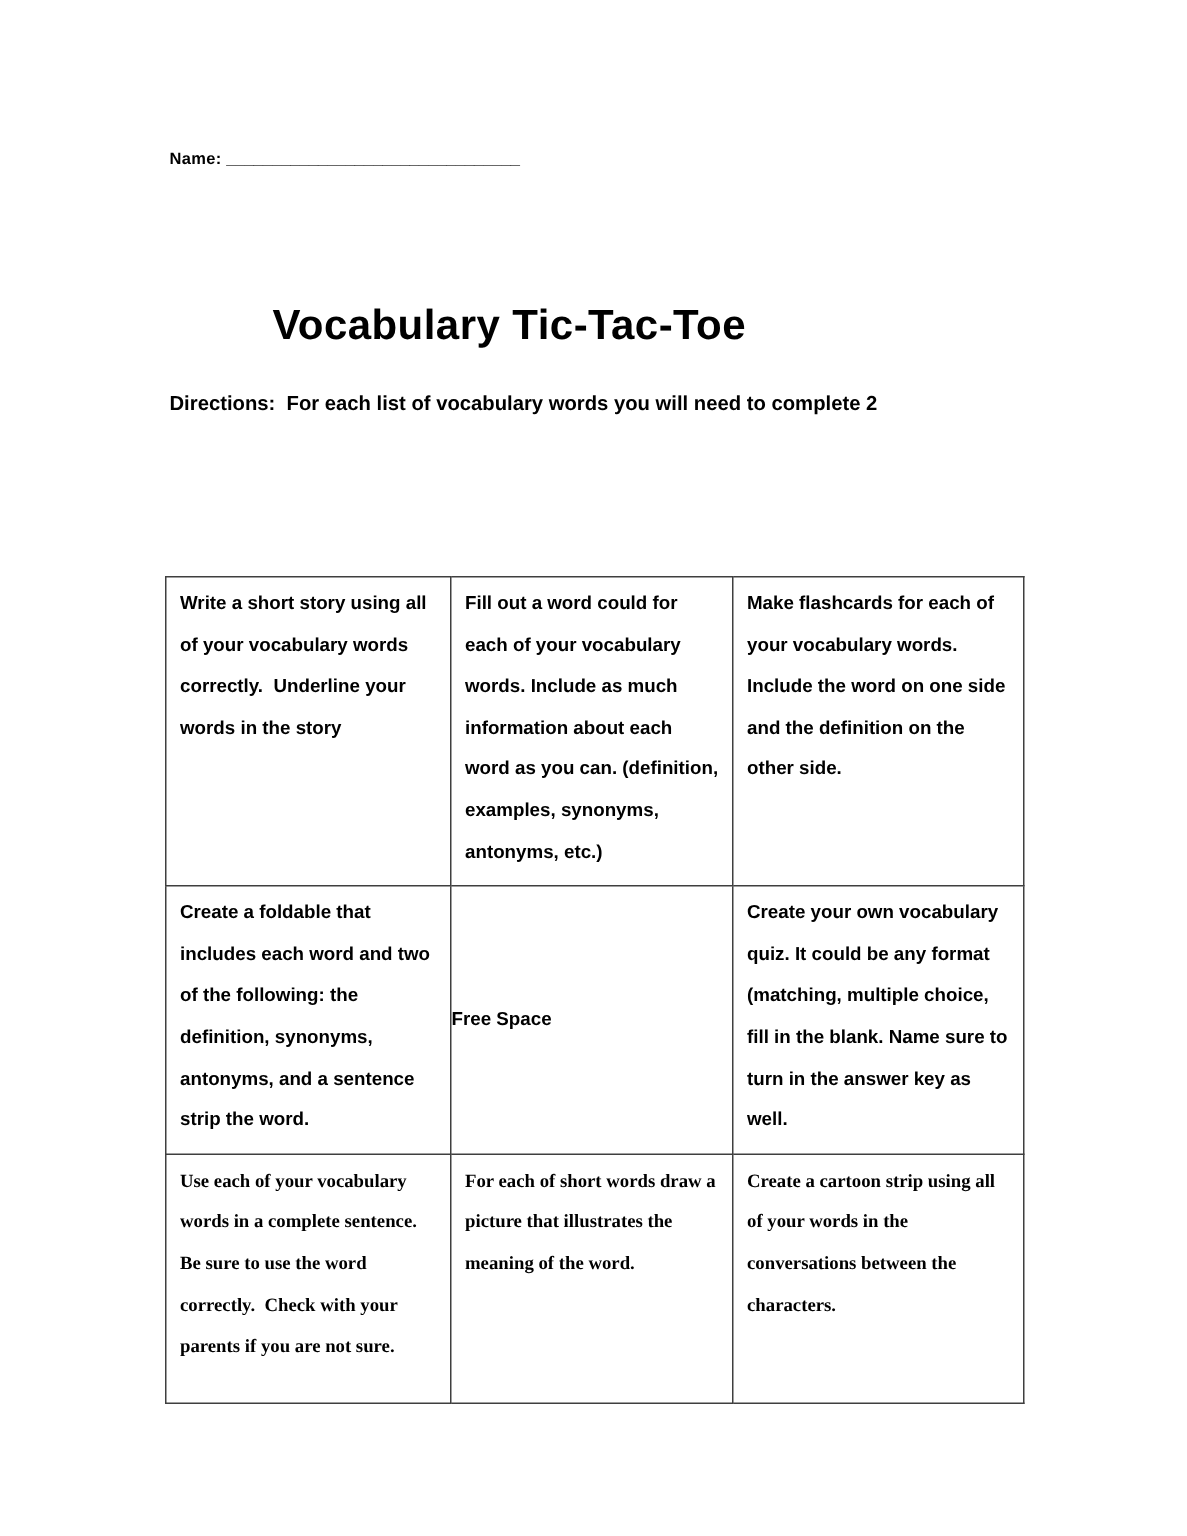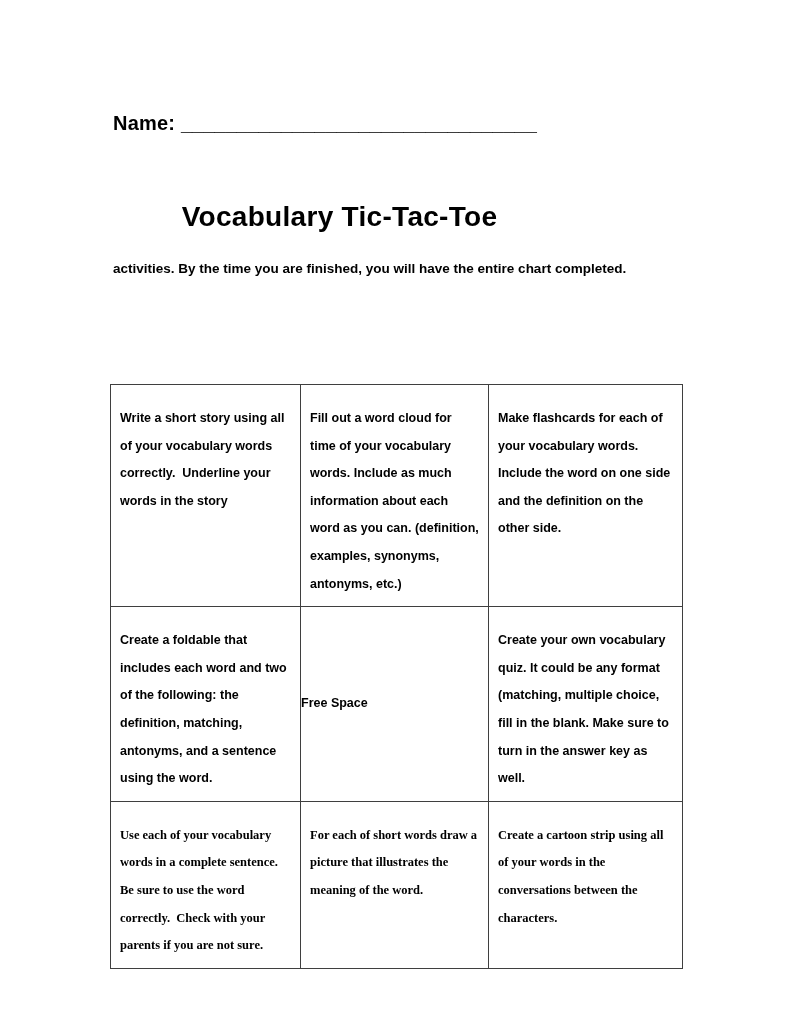--- a/index.html
+++ b/index.html
@@ -8,22 +8,22 @@
       width: 791px;
       height: 1024px;
       position: relative;
       font-family: "Liberation Sans", sans-serif;
       color: #000000;
       overflow: hidden;
     }
     .name-row {
       position: absolute;
       left: 113px;
-      top: 112px;
-      font-size: 20px;
+      top: 100px;
+      font-size: 11px;
       font-weight: bold;
       white-space: pre;
       letter-spacing: 0.2px;
     }
     .name-line {
       font-weight: bold;
       letter-spacing: 0;
     }
     .doc-title {
       position: absolute;
@@ -52,21 +52,21 @@
       width: 572px;
       border-collapse: collapse;
       table-layout: fixed;
     }
     table.ttt-grid col.c1 { width: 190px; }
     table.ttt-grid col.c2 { width: 188px; }
     table.ttt-grid col.c3 { width: 194px; }
     table.ttt-grid td {
       border: 1px solid #3f3f3f;
       vertical-align: top;
-      padding: 20px 8px 8px 9px;
+      padding: 4px 8px 8px 9px;
       font-size: 12.5px;
       font-weight: bold;
       line-height: 27.6px;
       white-space: pre-wrap;
       overflow: hidden;
     }
     table.ttt-grid tr.r1 { height: 166px; }
     table.ttt-grid tr.r2 { height: 166px; }
     table.ttt-grid tr.r3 { height: 166px; font-family: Liberation Serif, serif; }
     table.ttt-grid td.free-space {
@@ -75,38 +75,38 @@
       padding: 0;
     }
   </style>
 </head>
 <body>
 
 <div class="name-row"><span>Name: </span><span class="name-line">________________________________</span></div>
 
 <h1 class="doc-title">Vocabulary Tic-Tac-Toe</h1>
 
-<div class="directions"><div>activities. By the time you are finished, you will have the entire chart completed.</div></div>
+<div class="directions"><div>Directions:  For each list of vocabulary words you will need to complete 2</div></div>
 
 <table class="ttt-grid">
   <colgroup>
       <col class="c1">
       <col class="c2">
       <col class="c3">
     </colgroup>
   <tbody>
     <tr class="r1">
       <td>Write a short story using all of your vocabulary words correctly.  Underline your words in the story</td>
-      <td>Fill out a word cloud for time of your vocabulary words. Include as much information about each word as you can. (definition, examples, synonyms, antonyms, etc.)</td>
+      <td>Fill out a word could for each of your vocabulary words. Include as much information about each word as you can. (definition, examples, synonyms, antonyms, etc.)</td>
       <td>Make flashcards for each of your vocabulary words. Include the word on one side and the definition on the other side.</td>
     </tr>
     <tr class="r2">
-      <td>Create a foldable that includes each word and two of the following: the definition, matching, antonyms, and a sentence using the word.</td>
+      <td>Create a foldable that includes each word and two of the following: the definition, synonyms, antonyms, and a sentence strip the word.</td>
       <td class="free-space">Free Space</td>
-      <td>Create your own vocabulary quiz. It could be any format (matching, multiple choice, fill in the blank. Make sure to turn in the answer key as well.</td>
+      <td>Create your own vocabulary quiz. It could be any format (matching, multiple choice, fill in the blank. Name sure to turn in the answer key as well.</td>
     </tr>
     <tr class="r3">
       <td>Use each of your vocabulary words in a complete sentence.  Be sure to use the word correctly.  Check with your parents if you are not sure.</td>
       <td>For each of short words draw a picture that illustrates the meaning of the word.</td>
       <td>Create a cartoon strip using all of your words in the conversations between the characters.</td>
     </tr>
   </tbody>
 </table>
 
 </body></html>

